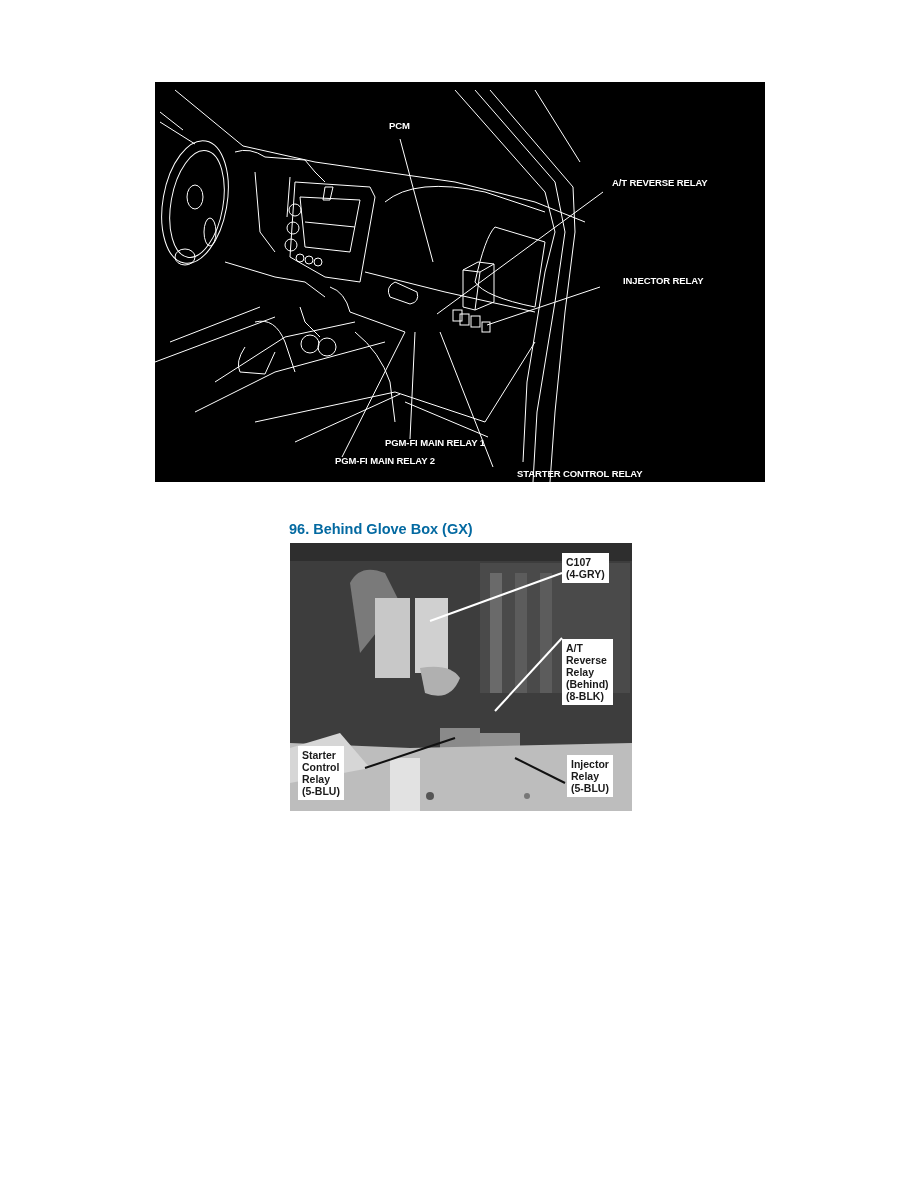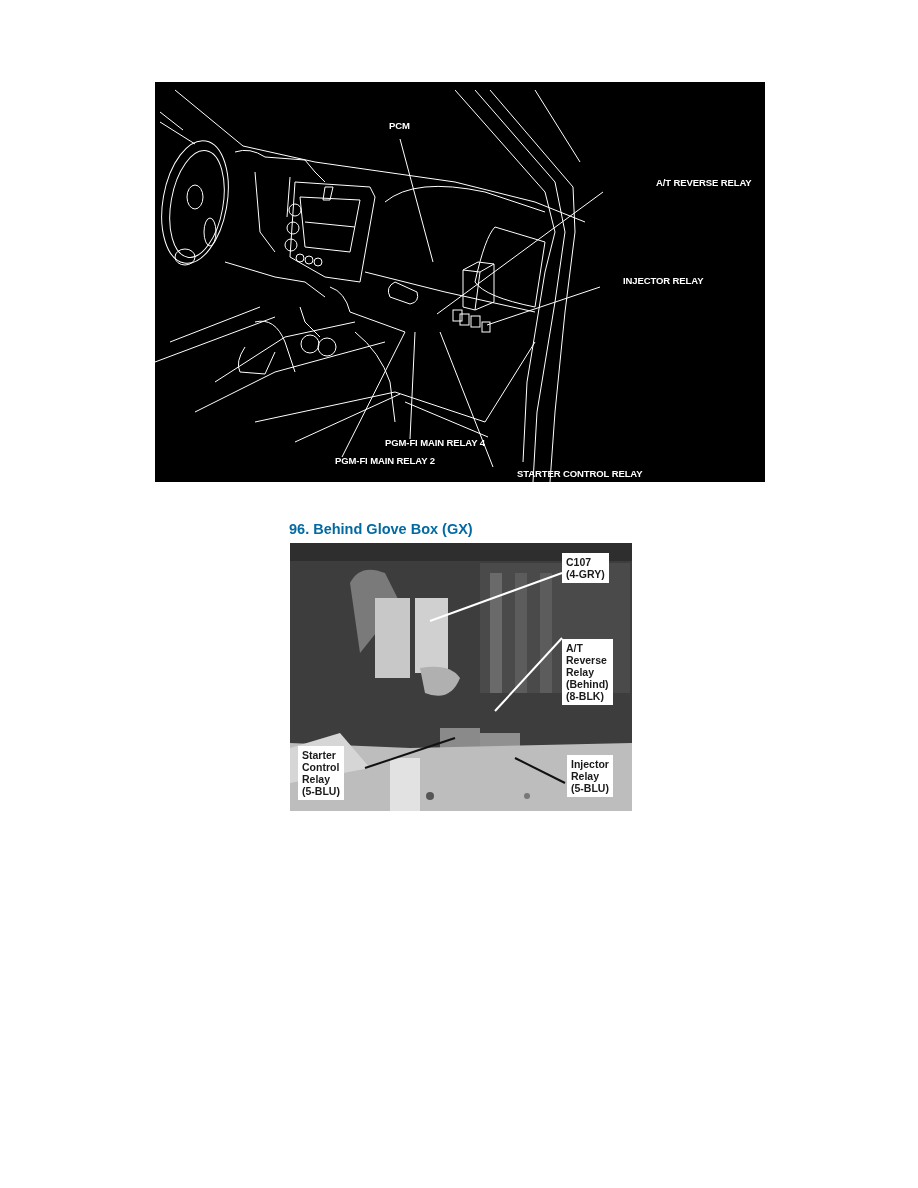--- a/index.html
+++ b/index.html
@@ -79,23 +79,23 @@
     <rect x="327" y="240" width="8" height="10"></rect>
 
     <path d="M245 57 L278 180"></path>
     <path d="M448 110 L282 232"></path>
     <path d="M445 205 L332 243"></path>
     <path d="M255 357 L260 250"></path>
     <path d="M187 375 L250 250"></path>
     <path d="M338 385 L285 250"></path>
   </svg>
   <span class="lbl" style="left:234px; top:38px;">PCM</span>
-  <span class="lbl" style="left:457px; top:95px;margin-left:44px;">A/T REVERSE RELAY</span>
+  <span class="lbl" style="left:457px; top:95px;">A/T REVERSE RELAY</span>
   <span class="lbl" style="left:468px; top:193px;">INJECTOR RELAY</span>
-  <span class="lbl" style="left:230px; top:355px;">PGM-FI MAIN RELAY 4</span>
+  <span class="lbl" style="left:230px; top:355px;">PGM-FI MAIN RELAY 1</span>
   <span class="lbl" style="left:180px; top:373px;">PGM-FI MAIN RELAY 2</span>
   <span class="lbl" style="left:362px; top:386px;">STARTER CONTROL RELAY</span>
 </div>
 
 <div class="fig2-title">96. Behind Glove Box (GX)</div>
 <div class="photo">
   <svg width="342" height="268" viewBox="0 0 342 268">
     <rect x="0" y="0" width="342" height="268" fill="#3d3d3d"></rect>
     <rect x="190" y="20" width="150" height="130" fill="#4a4a4a"></rect>
     <rect x="200" y="30" width="12" height="120" fill="#6a6a6a"></rect>

